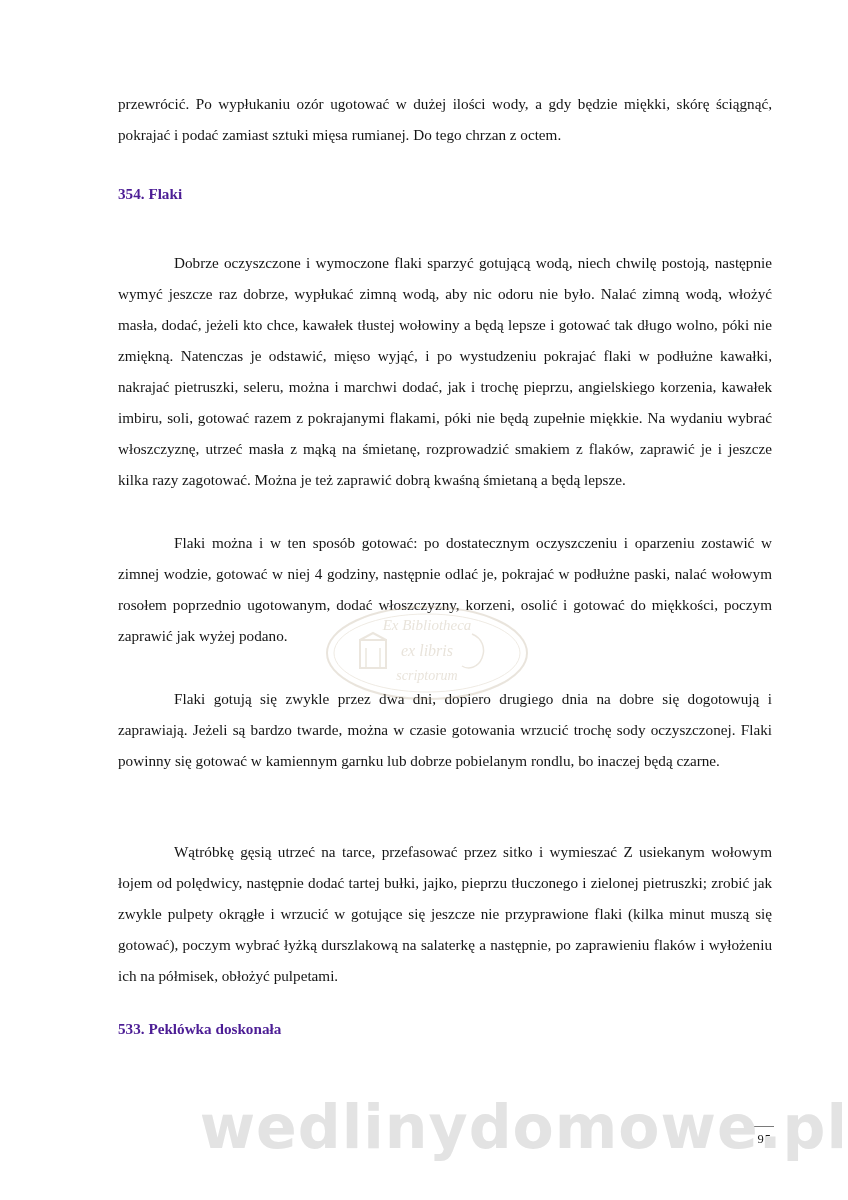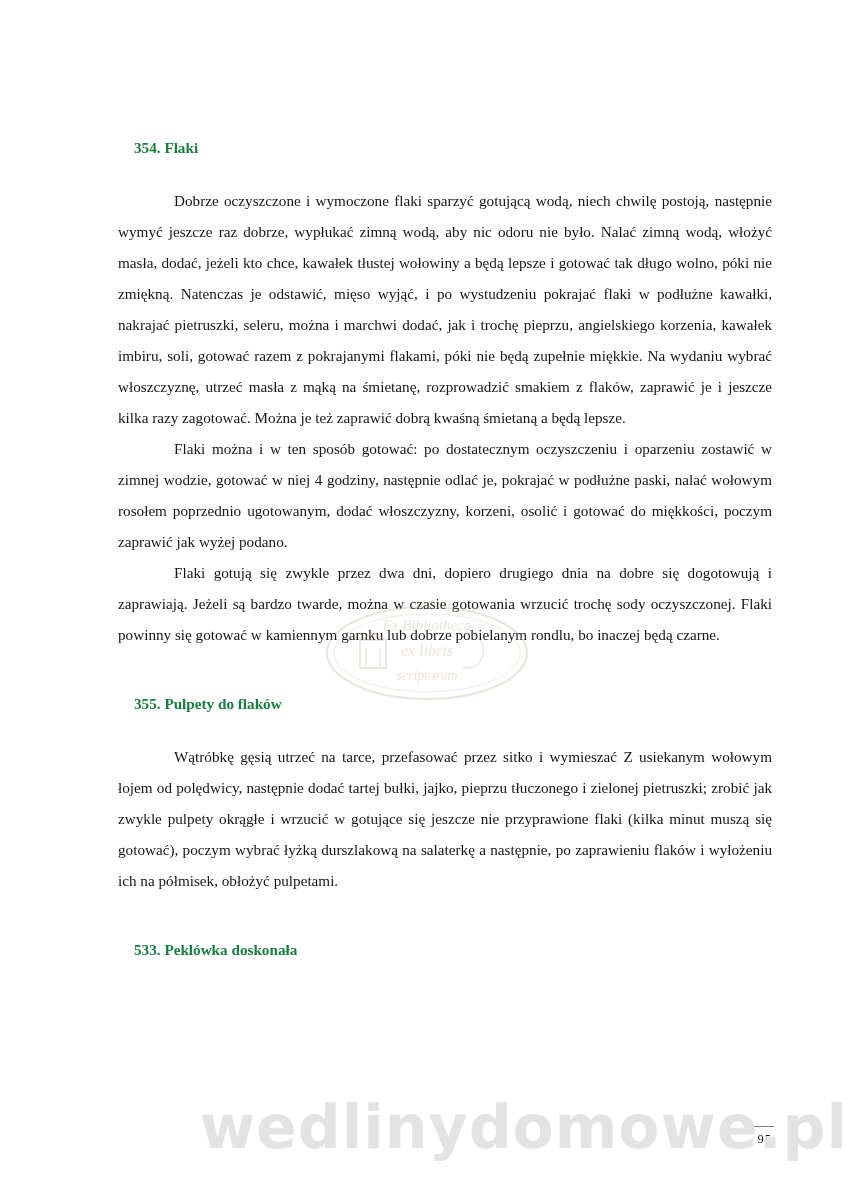--- a/index.html
+++ b/index.html
@@ -32,27 +32,28 @@
   p {
     margin: 0;
     font-size: 15.2px;
     line-height: 31px;
     text-align: justify;
     text-justify: inter-word;
     color: #141414;
   }
   p.indent {
     text-indent: 56px;
+    margin-top: 32px;
   }
   h3 {
-    margin: 16px;
+    margin: 0;
     font-size: 15.2px;
     line-height: 31px;
     font-weight: bold;
-    color: #15803d;
+    color: #4c1d95;
   }
   .block-gap-lg {
     height: 28px;
   }
   .block-gap-xs {
     height: 6px;
   }
   .block-gap-md {
     height: 22px;
   }
@@ -102,37 +103,37 @@
     background: #7a7a7a;
   }
 </style>
 </head>
 <body>
 
 <div class="page">
 
   <div class="content">
 
+    <p>przewrócić. Po wypłukaniu ozór ugotować w dużej ilości wody, a gdy będzie miękki, skórę ściągnąć, pokrajać i podać zamiast sztuki mięsa rumianej. Do tego chrzan z octem.</p>
 
     <div class="block-gap-lg"></div>
 
     <h3>354. Flaki</h3>
 
     <div class="block-gap-xs"></div>
 
     <p class="indent">Dobrze oczyszczone i wymoczone flaki sparzyć gotującą wodą, niech chwilę postoją, następnie wymyć jeszcze raz dobrze, wypłukać zimną wodą, aby nic odoru nie było. Nalać zimną wodą, włożyć masła, dodać, jeżeli kto chce, kawałek tłustej wołowiny a będą lepsze i gotować tak długo wolno, póki nie zmiękną. Natenczas je odstawić, mięso wyjąć, i po wystudzeniu pokrajać flaki w podłużne kawałki, nakrajać pietruszki, seleru, można i marchwi dodać, jak i trochę pieprzu, angielskiego korzenia, kawałek imbiru, soli, gotować razem z pokrajanymi flakami, póki nie będą zupełnie miękkie. Na wydaniu wybrać włoszczyznę, utrzeć masła z mąką na śmietanę, rozprowadzić smakiem z flaków, zaprawić je i jeszcze kilka razy zagotować. Można je też zaprawić dobrą kwaśną śmietaną a będą lepsze.</p>
 
 
     <p class="indent">Flaki można i w ten sposób gotować: po dostatecznym oczyszczeniu i oparzeniu zostawić w zimnej wodzie, gotować w niej 4 godziny, następnie odlać je, pokrajać w podłużne paski, nalać wołowym rosołem poprzednio ugotowanym, dodać włoszczyzny, korzeni, osolić i gotować do miękkości, poczym zaprawić jak wyżej podano.</p>
 
     <p class="indent">Flaki gotują się zwykle przez dwa dni, dopiero drugiego dnia na dobre się dogotowują i zaprawiają. Jeżeli są bardzo twarde, można w czasie gotowania wrzucić trochę sody oczyszczonej. Flaki powinny się gotować w kamiennym garnku lub dobrze pobielanym rondlu, bo inaczej będą czarne.</p>
 
     <div class="block-gap-md"></div>
 
-    <h3>355. Pulpety do flaków</h3>
 
     <div class="block-gap-xs"></div>
 
     <p class="indent">Wątróbkę gęsią utrzeć na tarce, przefasować przez sitko i wymieszać Z usiekanym wołowym łojem od polędwicy, następnie dodać tartej bułki, jajko, pieprzu tłuczonego i zielonej pietruszki; zrobić jak zwykle pulpety okrągłe i wrzucić w gotujące się jeszcze nie przyprawione flaki (kilka minut muszą się gotować), poczym wybrać łyżką durszlakową na salaterkę a następnie, po zaprawieniu flaków i wyłożeniu ich na półmisek, obłożyć pulpetami.</p>
 
     <div class="block-gap-md"></div>
 
     <h3>533. Peklówka doskonała</h3>
 
     <div class="block-gap-xs"></div>

